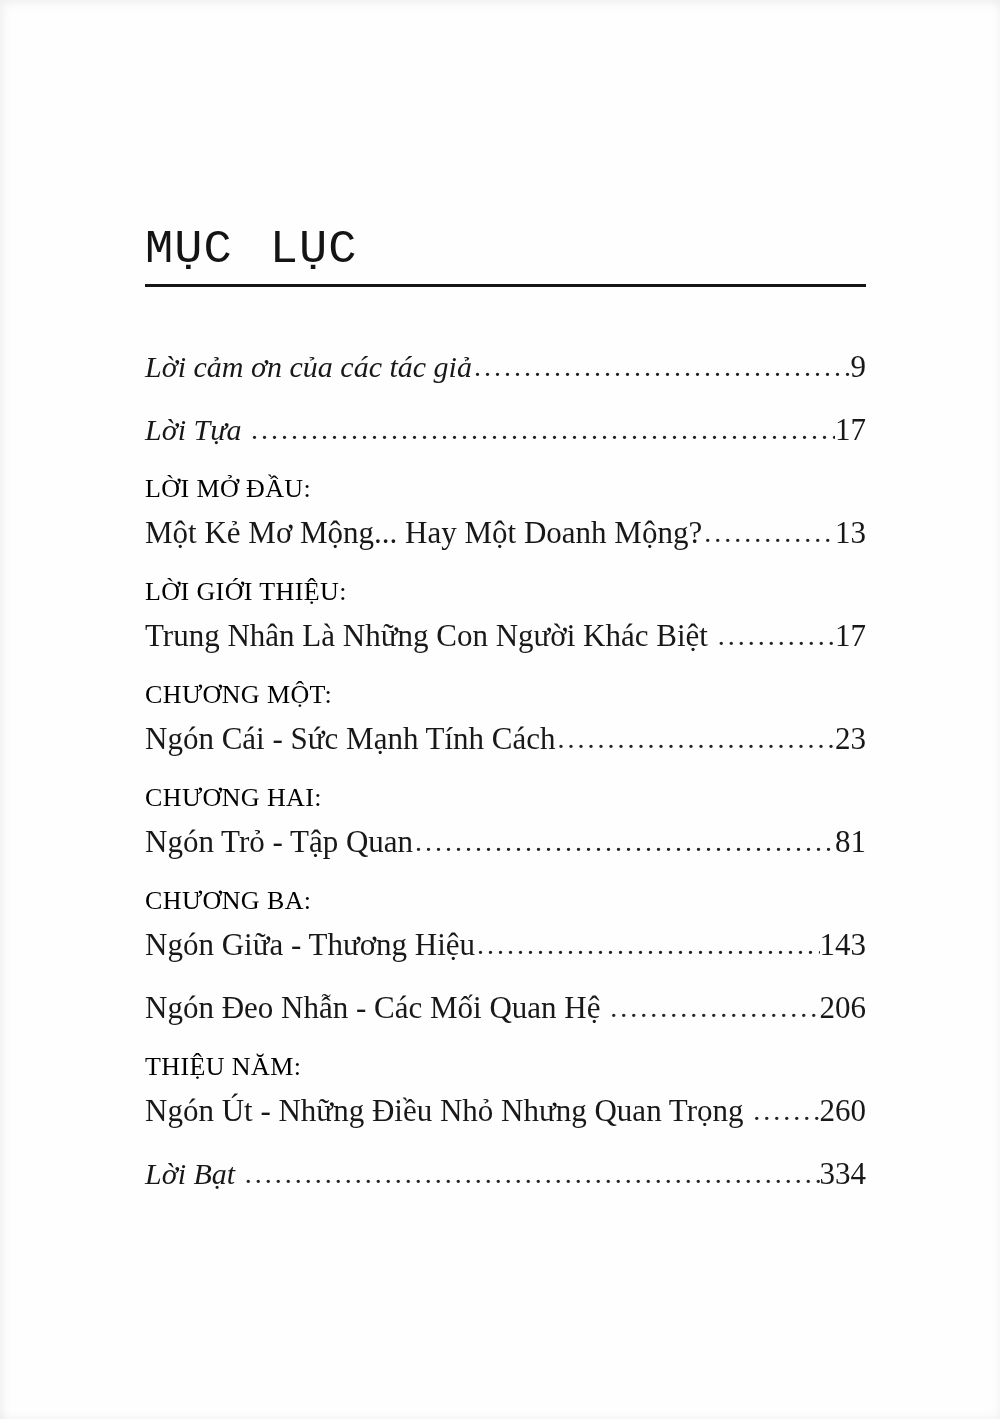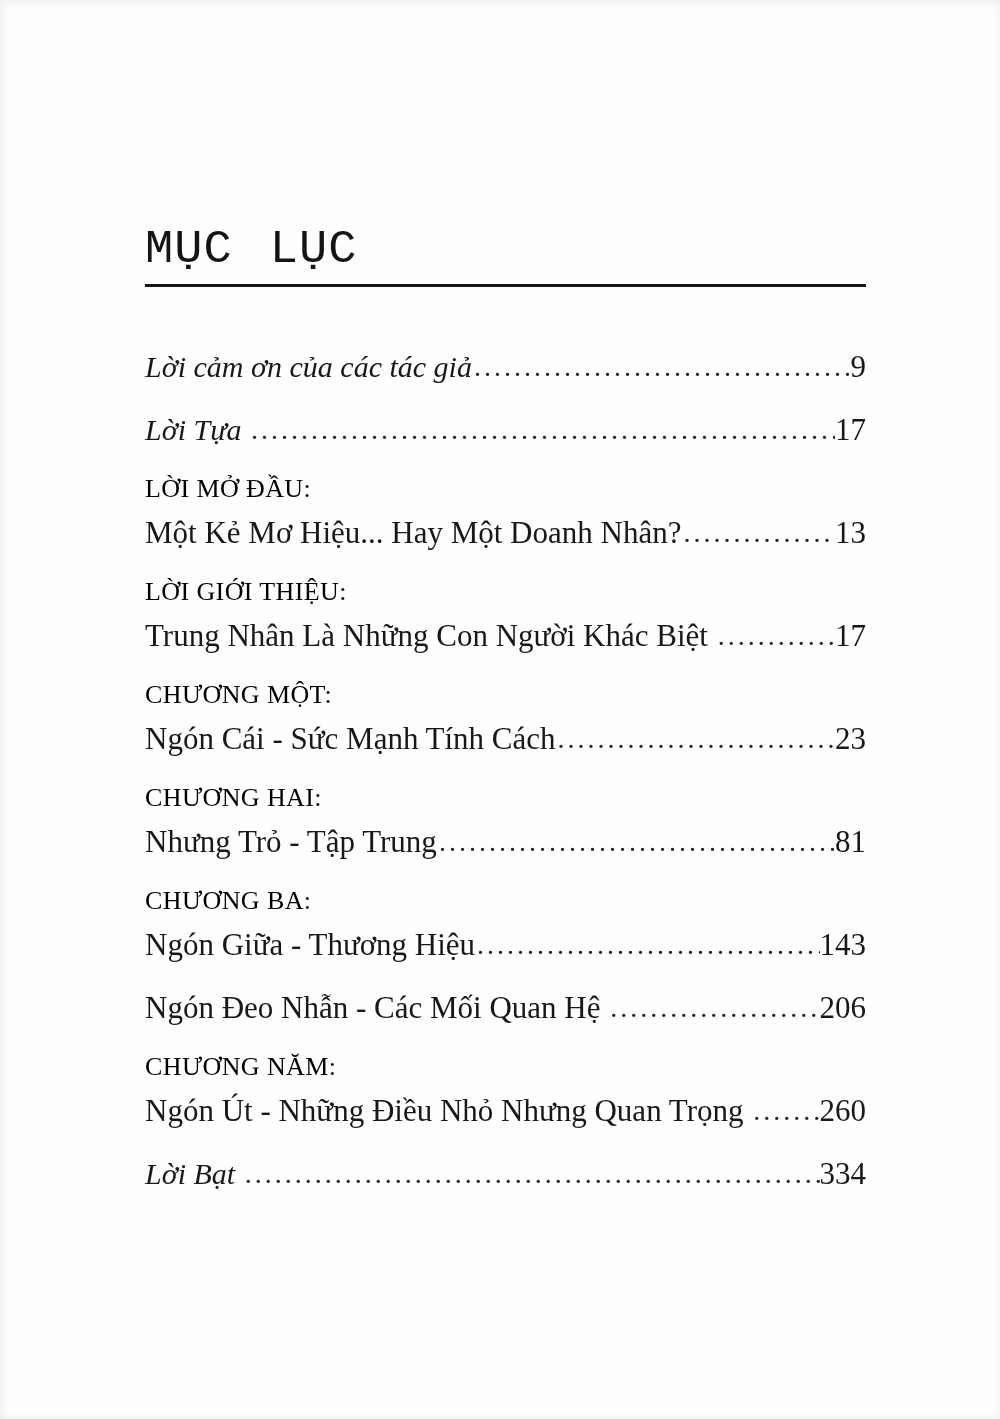--- a/index.html
+++ b/index.html
@@ -107,21 +107,21 @@
     <div class="entry-row italic">
       <span class="entry-title">Lời Tựa </span>
       <span class="dot-leader">................................................................................................................................................................</span>
       <span class="entry-page">17</span>
     </div>
   </div>
 
   <div class="entry">
     <div class="entry-heading">LỜI MỞ ĐẦU:</div>
     <div class="entry-row">
-      <span class="entry-title">Một Kẻ Mơ Hiệu... Hay Một Doanh Nhân?</span>
+      <span class="entry-title">Một Kẻ Mơ Mộng... Hay Một Doanh Mộng?</span>
       <span class="dot-leader">................................................................................................................................................................</span>
       <span class="entry-page">13</span>
     </div>
   </div>
 
   <div class="entry">
     <div class="entry-heading">LỜI GIỚI THIỆU:</div>
     <div class="entry-row">
       <span class="entry-title">Trung Nhân Là Những Con Người Khác Biệt </span>
       <span class="dot-leader">................................................................................................................................................................</span>
@@ -134,21 +134,21 @@
     <div class="entry-row">
       <span class="entry-title">Ngón Cái - Sức Mạnh Tính Cách</span>
       <span class="dot-leader">................................................................................................................................................................</span>
       <span class="entry-page">23</span>
     </div>
   </div>
 
   <div class="entry">
     <div class="entry-heading">CHƯƠNG HAI:</div>
     <div class="entry-row">
-      <span class="entry-title">Nhưng Trỏ - Tập Trung</span>
+      <span class="entry-title">Ngón Trỏ - Tập Quan</span>
       <span class="dot-leader">................................................................................................................................................................</span>
       <span class="entry-page">81</span>
     </div>
   </div>
 
   <div class="entry">
     <div class="entry-heading">CHƯƠNG BA:</div>
     <div class="entry-row">
       <span class="entry-title">Ngón Giữa - Thương Hiệu</span>
       <span class="dot-leader">................................................................................................................................................................</span>
@@ -158,21 +158,21 @@
 
   <div class="entry">
     <div class="entry-row">
       <span class="entry-title">Ngón Đeo Nhẫn - Các Mối Quan Hệ </span>
       <span class="dot-leader">................................................................................................................................................................</span>
       <span class="entry-page">206</span>
     </div>
   </div>
 
   <div class="entry">
-    <div class="entry-heading">CHƯƠNG NĂM:</div>
+    <div class="entry-heading">THIỆU NĂM:</div>
     <div class="entry-row">
       <span class="entry-title">Ngón Út - Những Điều Nhỏ Nhưng Quan Trọng </span>
       <span class="dot-leader">................................................................................................................................................................</span>
       <span class="entry-page">260</span>
     </div>
   </div>
 
   <div class="entry">
 
     <div class="entry-row italic">

